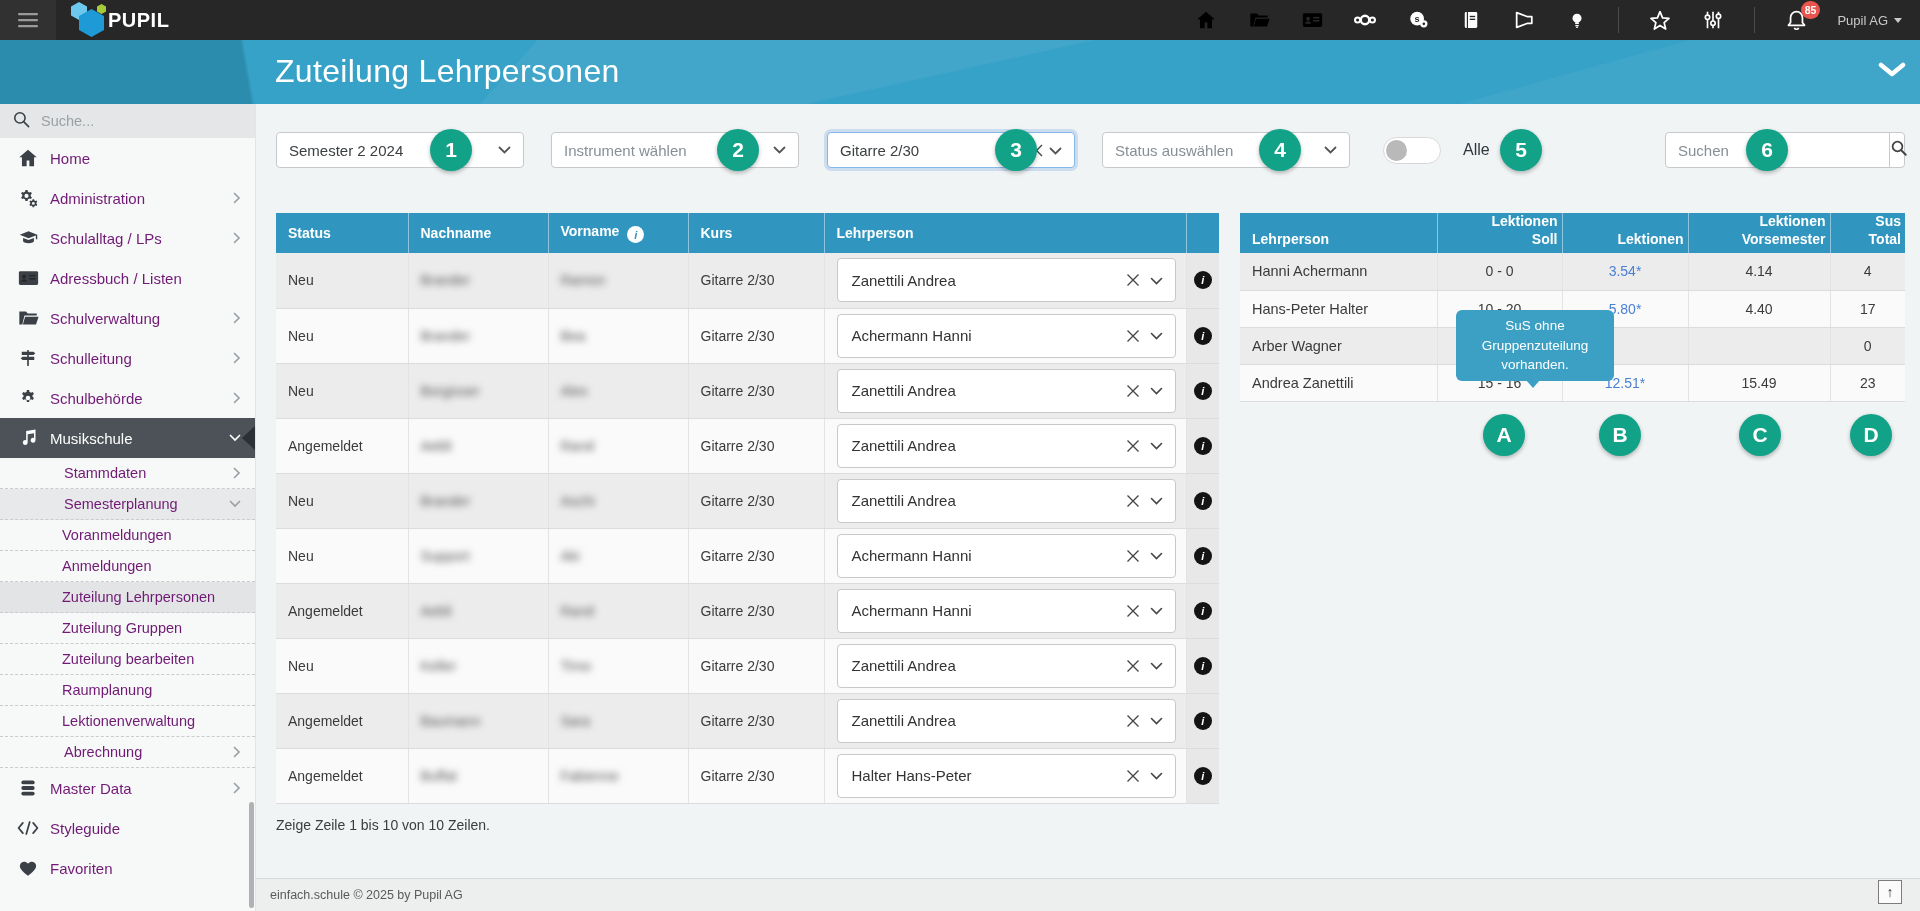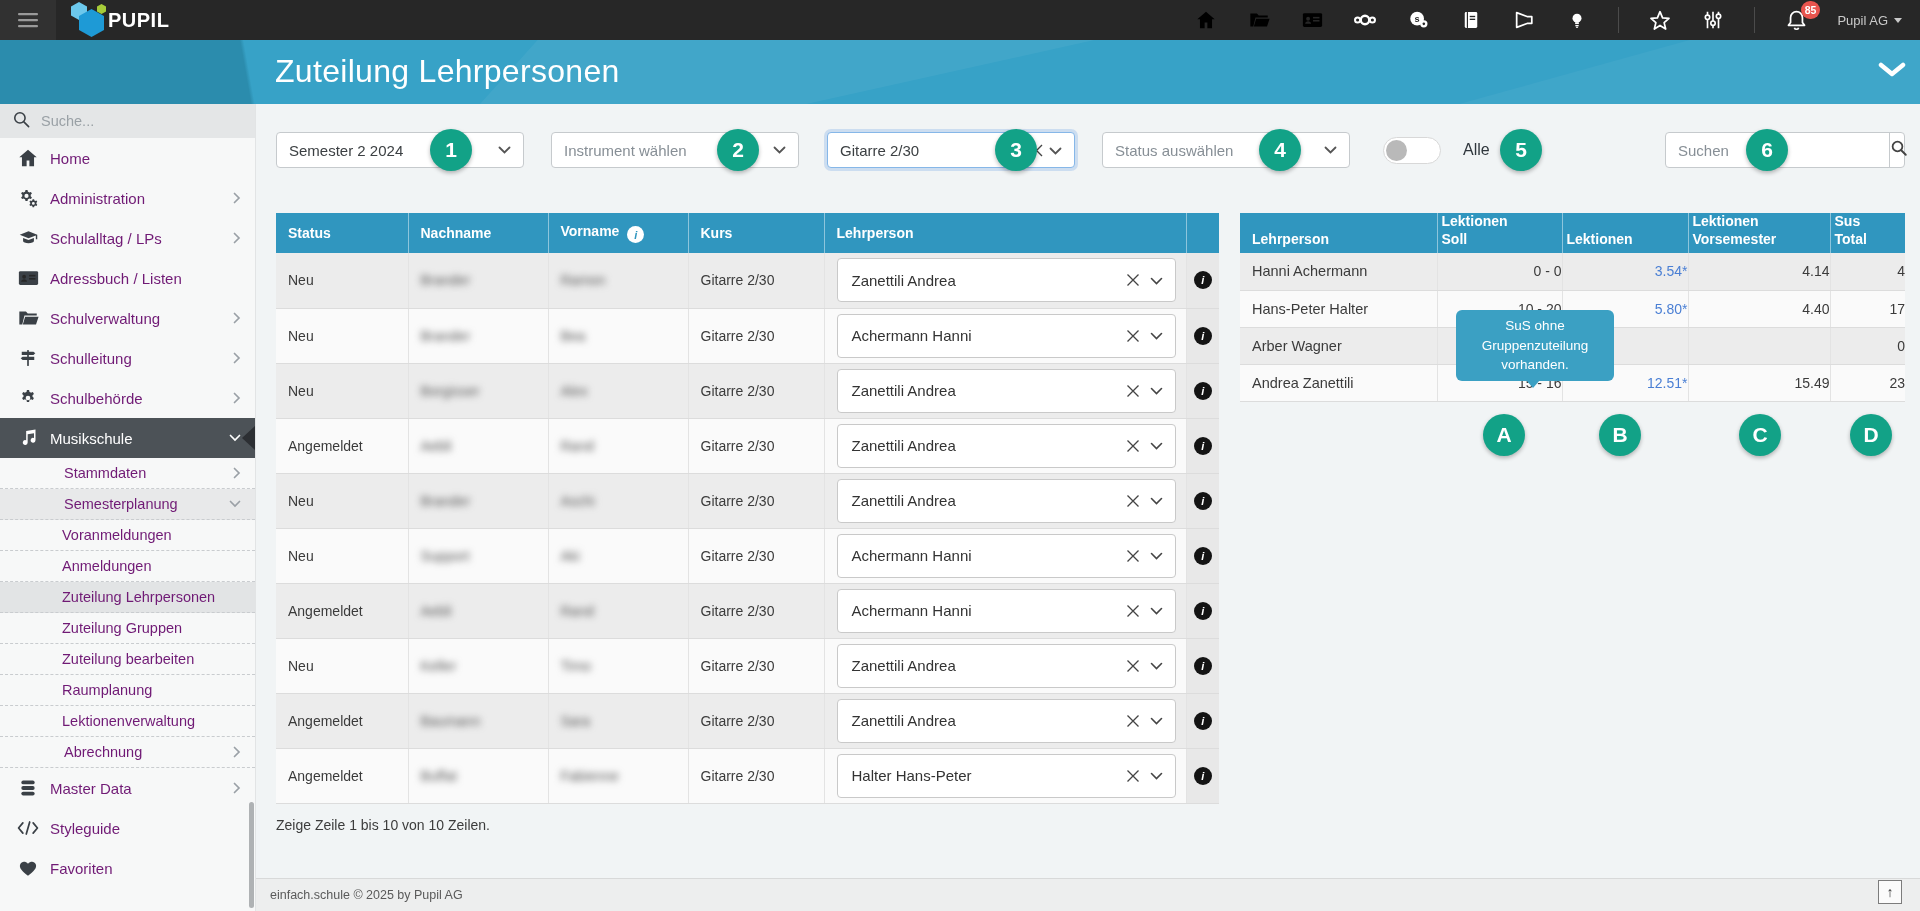--- a/index.html
+++ b/index.html
@@ -109,25 +109,25 @@
   .row-select { height:44px; background:#fff; border:1px solid #C9C9C9; border-radius:4px;
     display:flex; align-items:center; padding:0 12px 0 14px; font-size:15px; color:#333;
     margin:0 10px 0 0; cursor:pointer; }
   .row-select .sx { margin-left:auto; display:flex; padding-right:10px; }
   .info-dot { display:inline-flex; width:18px; height:18px; border-radius:50%; background:#141414; color:#fff;
     font-size:11px; font-weight:bold; align-items:center; justify-content:center; font-style:italic; cursor:pointer; }
   .table-status { position:absolute; left:20px; top:713px; font-size:14px; color:#3C3C3C; }
 
   .teach-table { position:absolute; left:984px; top:109px; width:665px; }
   .teach-table th { background:#3096BF; color:#fff; font-size:14px; font-weight:bold; height:40px;
-    vertical-align:bottom; padding:0 4px 5px 4px; text-align:left; white-space:pre-line; line-height:1.25;
+    vertical-align:bottom; padding:0 4px 5px 4px; text-align:right; white-space:pre-line; line-height:1.25;
     border-right:1px solid rgba(255,255,255,.45); }
   .teach-table th:first-child { text-align:left; padding-left:12px; }
   .teach-table th:last-child { border-right:none; }
-  .teach-table td { height:37px; font-size:14px; color:#3b3b3b; text-align:right;
+  .teach-table td { height:37px; font-size:14px; color:#3b3b3b; text-align:center;
     border-bottom:1px solid #DCDCDC; border-right:1px solid #E3E3E3; }
   .teach-table td:first-child { text-align:left; padding-left:12px; font-size:14.5px; }
   .teach-table td:last-child { border-right:none; }
   .teach-table tr:nth-child(odd) td { background:#ECECEC; }
   .teach-table tr:nth-child(even) td { background:#FAFAFA; }
   .lek-link { color:#4A7FD4; cursor:pointer; }
 
   
   .tooltip { position:absolute; left:1200px; top:206px; width:158px; background:#3BA0C3; color:#fff;
     border-radius:6px; padding:6px 8px; font-size:13.5px; line-height:1.45; text-align:center; z-index:12; }

